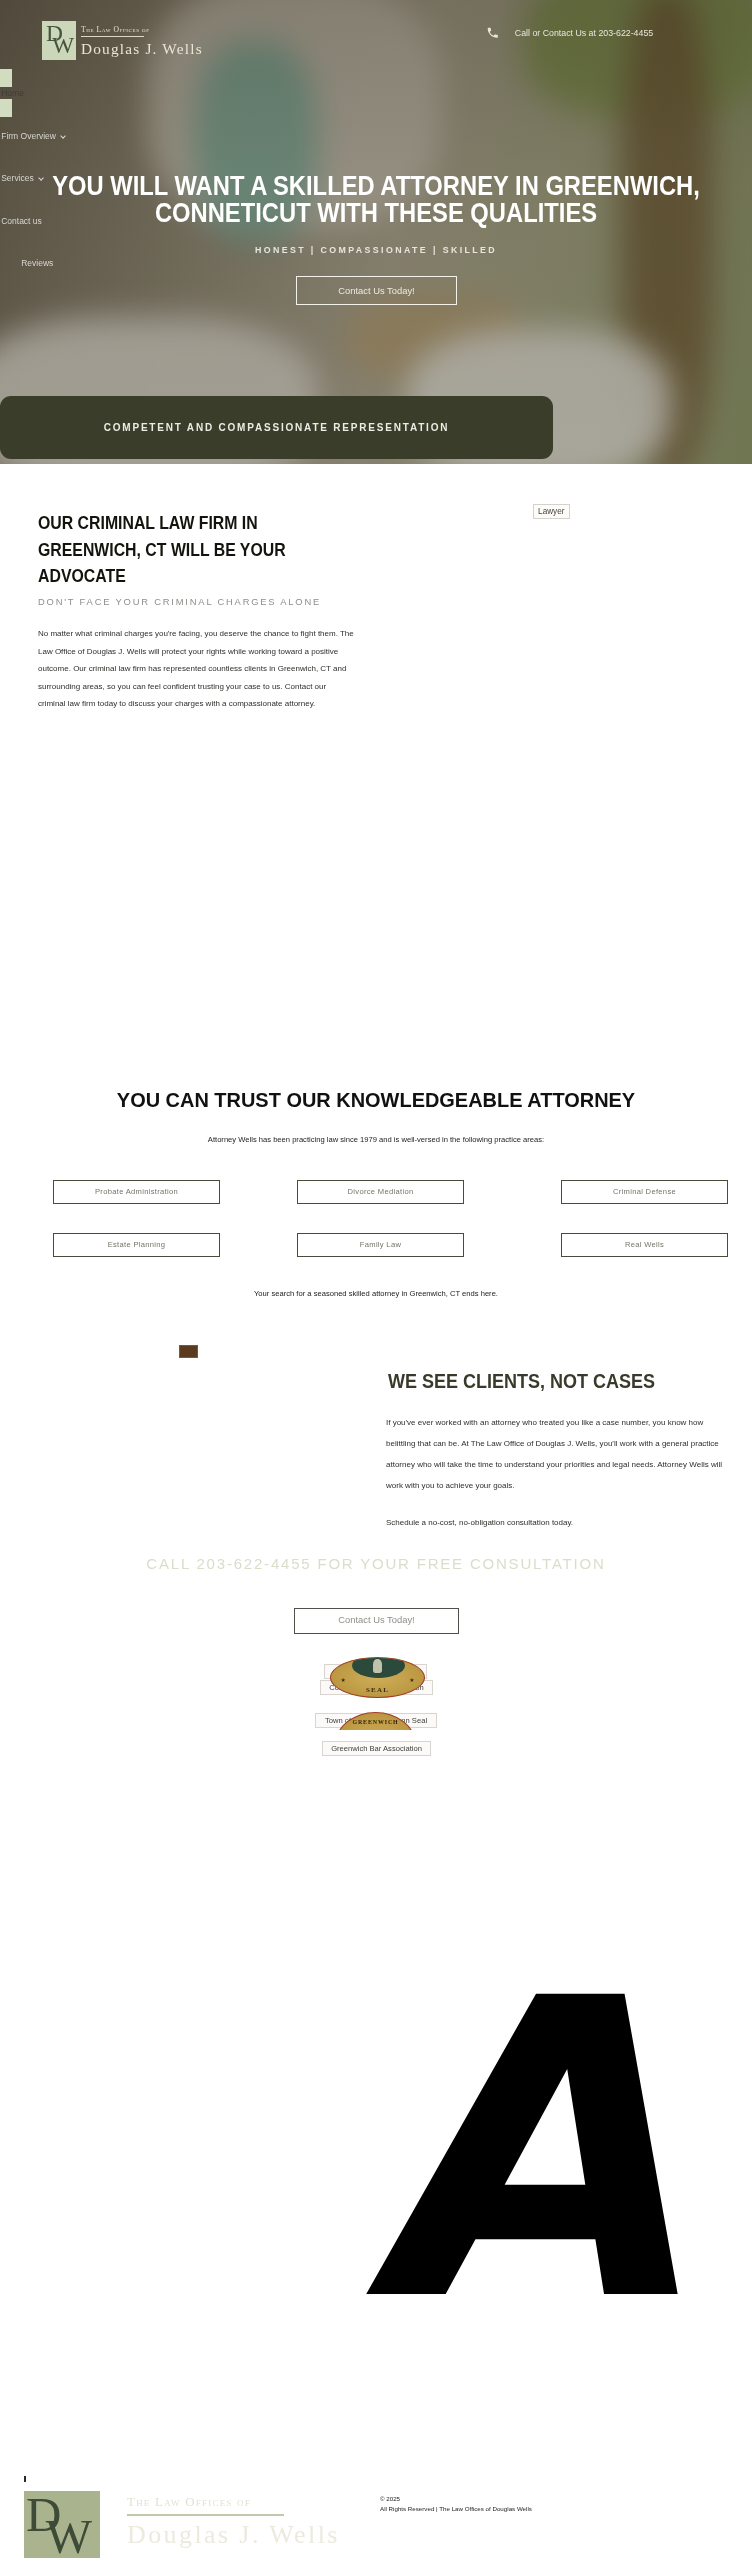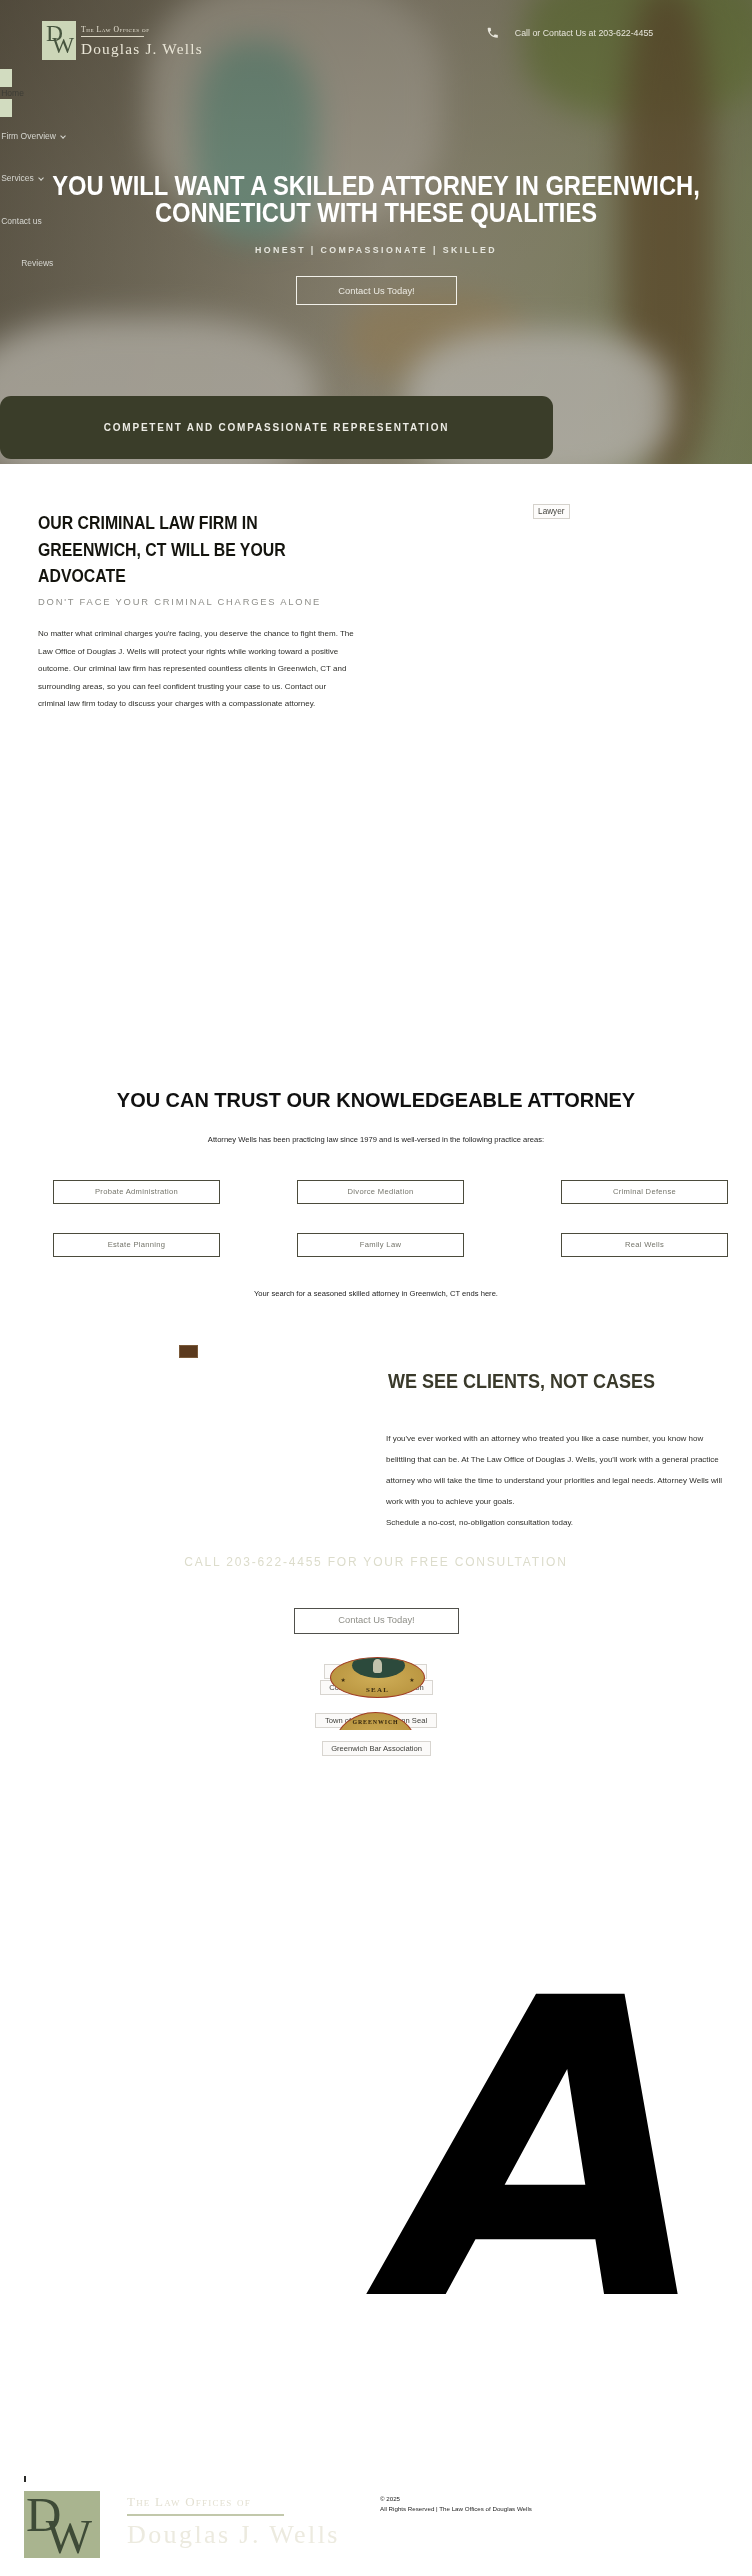--- a/index.html
+++ b/index.html
@@ -69,23 +69,23 @@
   .pa-box { position:absolute; width:167px; height:23.5px; border:1.2px solid #4b4b3c; background:#fff;
             font-size:7.6px; color:#74746a; text-align:center; line-height:21px; letter-spacing:0.3px; cursor:pointer; }
   .pa-r1 { top:1180px; } .pa-r2 { top:1233px; }
   .pa-c1 { left:53px; } .pa-c2 { left:297px; } .pa-c3 { left:525px;margin-left:36px; }
   .trust-close { position:absolute; left:0; top:1289px; width:752px; text-align:center; font-size:7.6px; color:#222; }
 
   
   .thumb { position:absolute; left:179px; top:1345px; width:19.4px; height:13px; background:#5b3a1e; border:0.6px solid #7a5a3a; }
   .cli-h { position:absolute; left:388px; top:1370px; font-size:20px; font-weight:bold; color:#3a3a2b;
            transform:scaleX(.9); transform-origin:left top; white-space:nowrap; }
-  .cli-body { position:absolute; left:386px; top:1412px; width:341px; font-size:8px; line-height:21px; color:#2e2e2a;margin-top:16px; }
+  .cli-body { position:absolute; left:386px; top:1412px; width:341px; font-size:8px; line-height:21px; color:#2e2e2a; }
   .cli-body2 { position:absolute; left:386px; top:1512px; width:341px; font-size:8px; line-height:21px; color:#2e2e2a; }
-  .cta-line { position:absolute; left:0; top:1555px; width:752px; text-align:center; font-size:12px;
+  .cta-line { position:absolute; left:0; top:1555px; width:752px; text-align:center; font-size:15px;
               letter-spacing:1.8px; color:#dcdccb; }
   .cta2 { position:absolute; left:294px; top:1608px; width:165px; height:26px; border:1.8px solid #50504b; background:#fff;
           color:#8f8f88; font-size:9.4px; line-height:22.3px; text-align:center; cursor:pointer; }
 
   
   .altbox { position:absolute; height:14.7px; border:0.6px solid #d8d5d0; background:#fbfaf9; font-size:7.6px; color:#3f3f3a;
             text-align:center; line-height:13.5px; overflow:hidden; white-space:nowrap; }
   .ab1 { left:324px; top:1664px; width:103px; }
   .ab2 { left:320px; top:1680px; width:113px; }
   .ab3 { left:322px; top:1697px; width:109px;margin-top:44px; }

